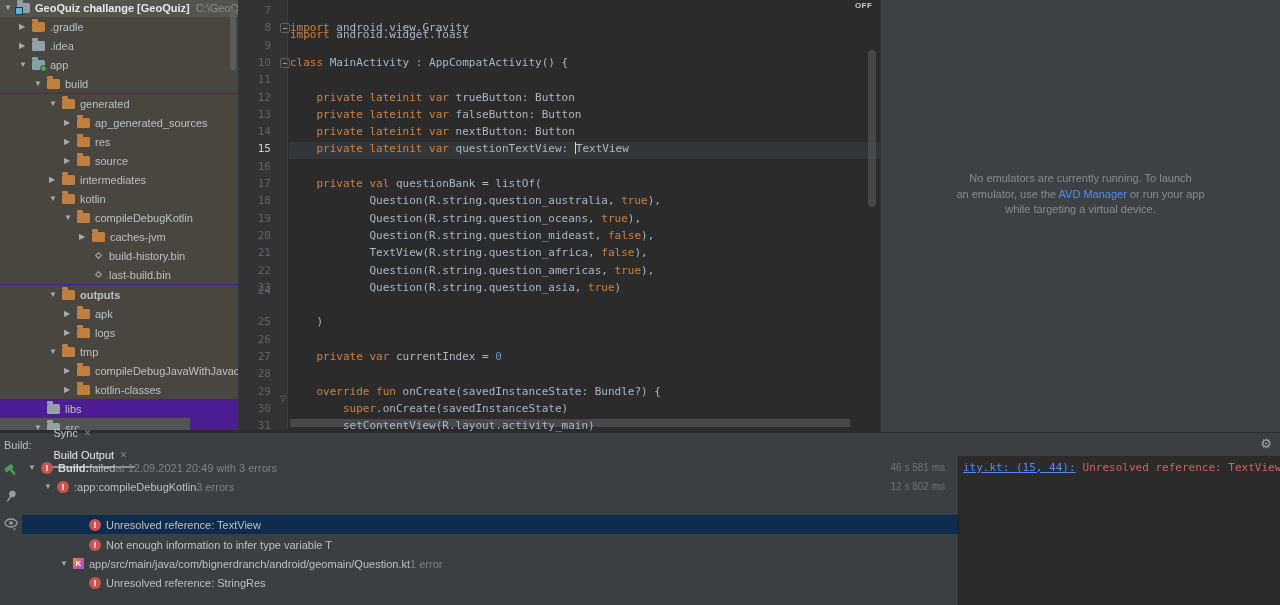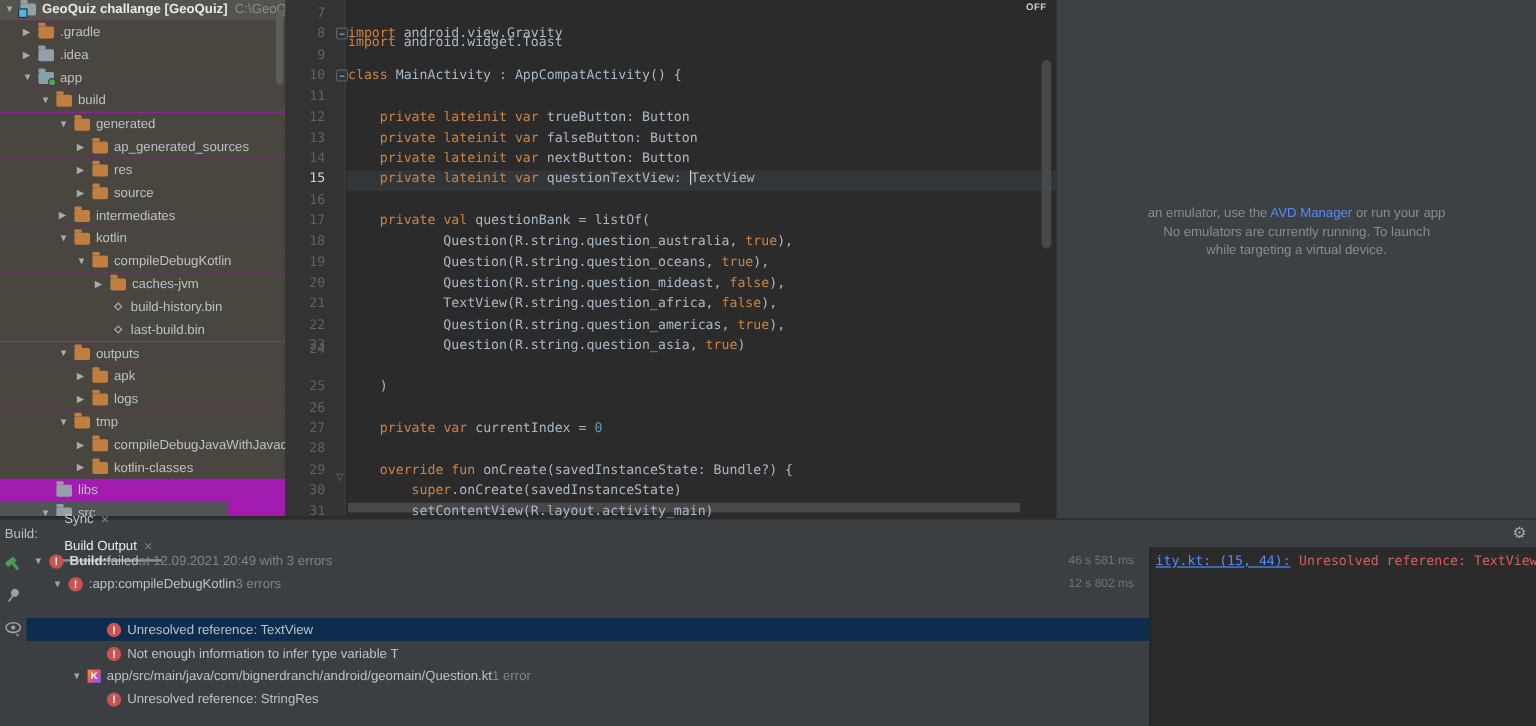--- a/index.html
+++ b/index.html
@@ -2,21 +2,21 @@
 <html><head>
 <meta charset="utf-8">
 <style>
   * { margin:0; padding:0; box-sizing:border-box; }
   html,body { width:1280px; height:605px; overflow:hidden; background:#2b2b2b;
               font-family:"Liberation Sans", sans-serif; }
   .app { position:relative; width:1280px; height:605px; }
 
   
   #tree-panel { position:absolute; left:0; top:0; width:238px; height:430px;
-                background:#a21caf; overflow:hidden;text-align:center; }
+                background:#4c1d95; overflow:hidden;text-align:center; }
   .trow { position:absolute; left:0; right:0; height:19px; display:flex; align-items:center;
           white-space:nowrap; font-size:11px; }
   .trow.warm { background:#494640; }
   .trow.rootsel { background:#55544c; }
   .trow.selpart { background:linear-gradient(90deg,#515456 0 190px, rgba(0,0,0,0) 190px); }
   .arr { width:13px; flex:0 0 13px; font-size:8px; color:#a6aaad; text-align:left; }
   .arr.d::before { content:"▼"; } .arr.r::before { content:"▶"; }
   .ic { display:inline-block; margin-right:5px; flex:0 0 auto; }
   .fo,.fg,.fa,.proj { width:13px; height:10px; border-radius:1.5px; position:relative; }
   .fo { background:#c07f41; } .fg { background:#94a0a8; } .fa { background:#84a0a8; }
@@ -173,21 +173,21 @@
         <div class="trow warm" style="top: 246px; padding-left: 79px;">
           <span class="arr "></span>
           <span class="ic bin"></span>
           <span class="lbl">build-history.bin</span>
         </div>
         <div class="trow warm" style="top: 265px; padding-left: 79px;">
           <span class="arr "></span>
           <span class="ic bin"></span>
           <span class="lbl">last-build.bin</span>
         </div>
-        <div class="trow warm" style="top: 285px; padding-left: 49px;">
+        <div class="trow warm" style="top: 285px; padding-left: 49px; font-weight: bold;">
           <span class="arr d"></span>
           <span class="ic fo"></span>
           <span class="lbl">outputs</span>
         </div>
         <div class="trow warm" style="top: 304px; padding-left: 64px;">
           <span class="arr r"></span>
           <span class="ic fo"></span>
           <span class="lbl">apk</span>
         </div>
         <div class="trow warm" style="top: 323px; padding-left: 64px;">
@@ -283,22 +283,22 @@
         <pre class="cl" style="top: 385px;"><span class="d">    </span><span class="k">override fun</span><span class="d"> onCreate(savedInstanceState: Bundle?) {</span></pre>
         <pre class="cl" style="top: 402px;"><span class="d">        </span><span class="k">super</span><span class="d">.onCreate(savedInstanceState)</span></pre>
         <pre class="cl" style="top: 419px;"><span class="d">        setContentView(R.layout.activity_main)</span></pre>
       </div>
     <div id="editor-vscroll"></div>
     <div id="off-label">OFF</div>
   </div>
 
   <div id="emulator-panel">
     <div id="emulator-msg">
+      <div>No emulators are currently running. To launch</div>
       <div><span>an emulator, use the </span><span class="avd-link">AVD Manager</span><span> or run your app</span></div>
-      <div>No emulators are currently running. To launch</div>
       <div>while targeting a virtual device.</div>
     </div>
   </div>
 
   <div id="build-panel">
     <div id="build-header">
       <span id="build-header-label">Build:</span>
       <span id="build-tabs">
           <span class="btab">
             <span>Sync</span>

